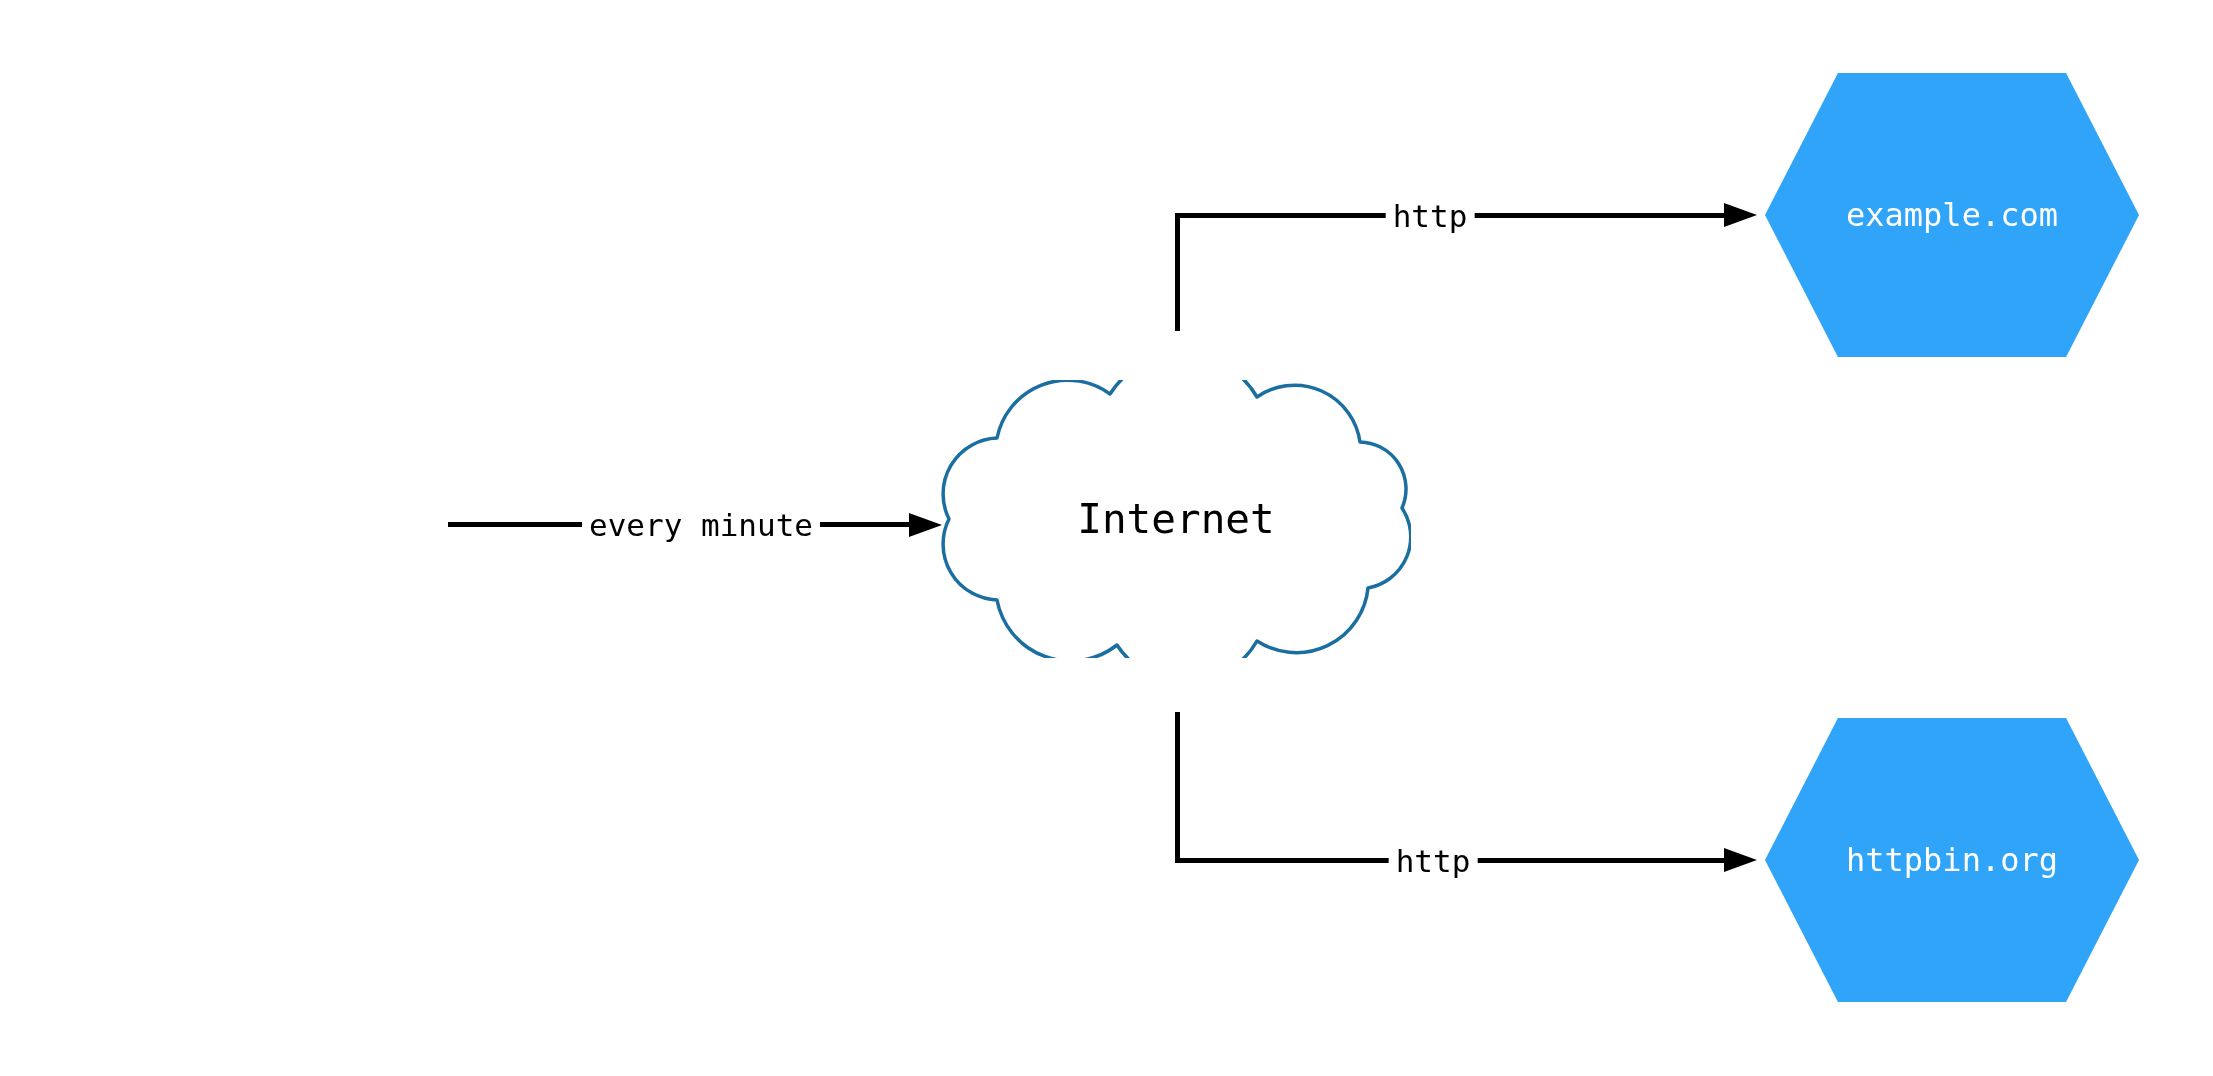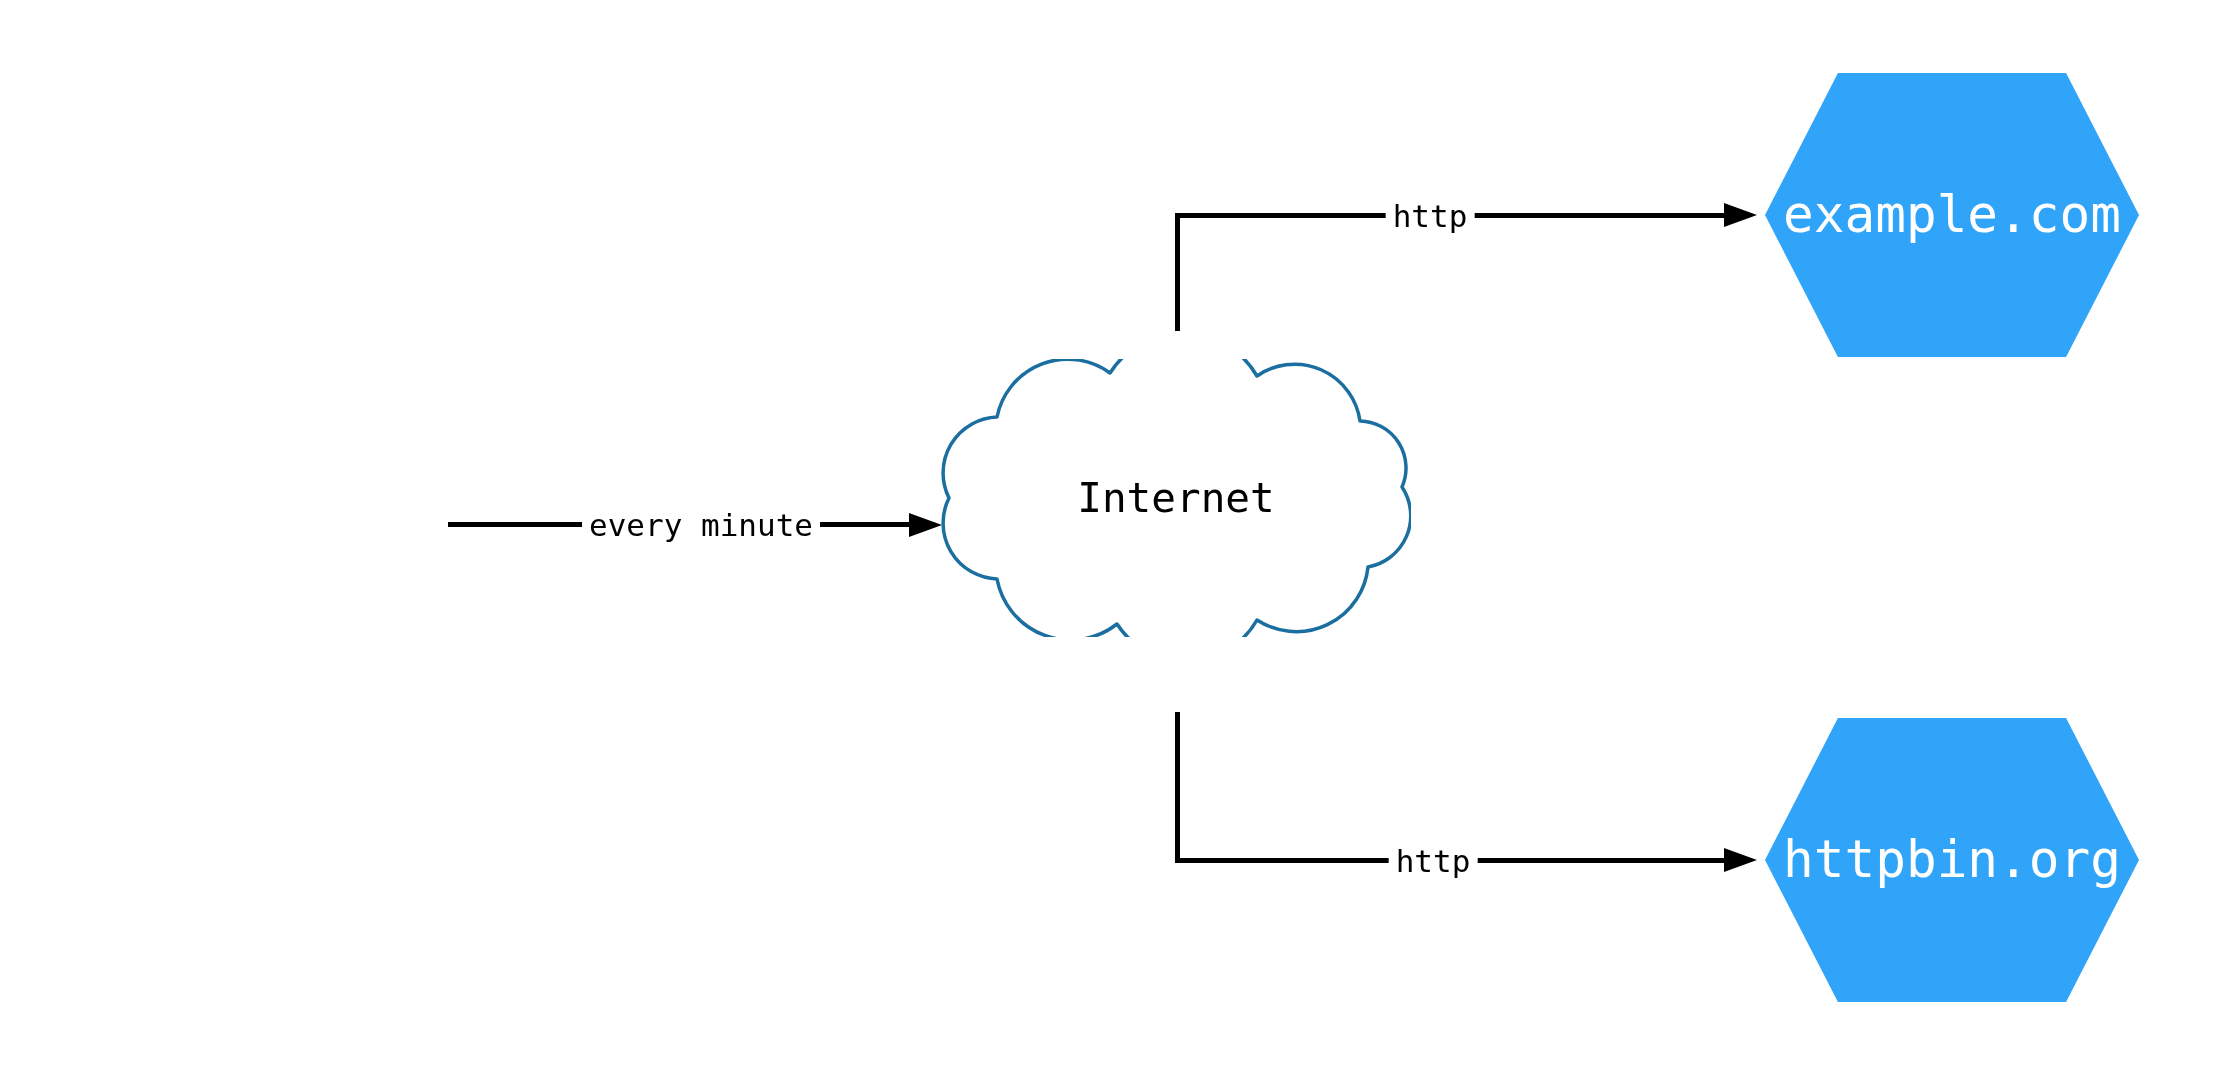--- a/index.html
+++ b/index.html
@@ -16,29 +16,29 @@
     position: absolute;
     width: 374px;
     height: 284px;
     background: var(--node_fill, #2FA4F8);
     clip-path: polygon(0% 50%, 19.5% 0%, 80.5% 0%, 100% 50%, 80.5% 100%, 19.5% 100%);
     display: flex;
     align-items: center;
     justify-content: center;
     text-align: center;
     color: var(--node_text, #ffffff);
-    font-size: 51px;
+    font-size: 32px;
     line-height: 46px;
     white-space: pre;
   }
   .hex-monitoring { left: 75px;   top: 383px; }
   .hex-example    { left: 1765px; top: 73px;  }
   .hex-httpbin    { left: 1765px; top: 718px; }
 
-  .cloud-wrap { position: absolute; left: 941px; top: 359px; width: 470px; height: 278px; }
+  .cloud-wrap { position: absolute; left: 941px; top: 380px; width: 470px; height: 278px; }
   .cloud-wrap svg { display: block; width: 470px; height: 278px; }
   .cloud-label {
     position: absolute; left: 0; top: 0; width: 100%; height: 100%;
     display: flex; align-items: center; justify-content: center;
     color: var(--label_text, #000000);
     font-size: 41px;
   }
 
   .edge-line { position: absolute; background: var(--edge, #000000); }
   .arrow-right {

